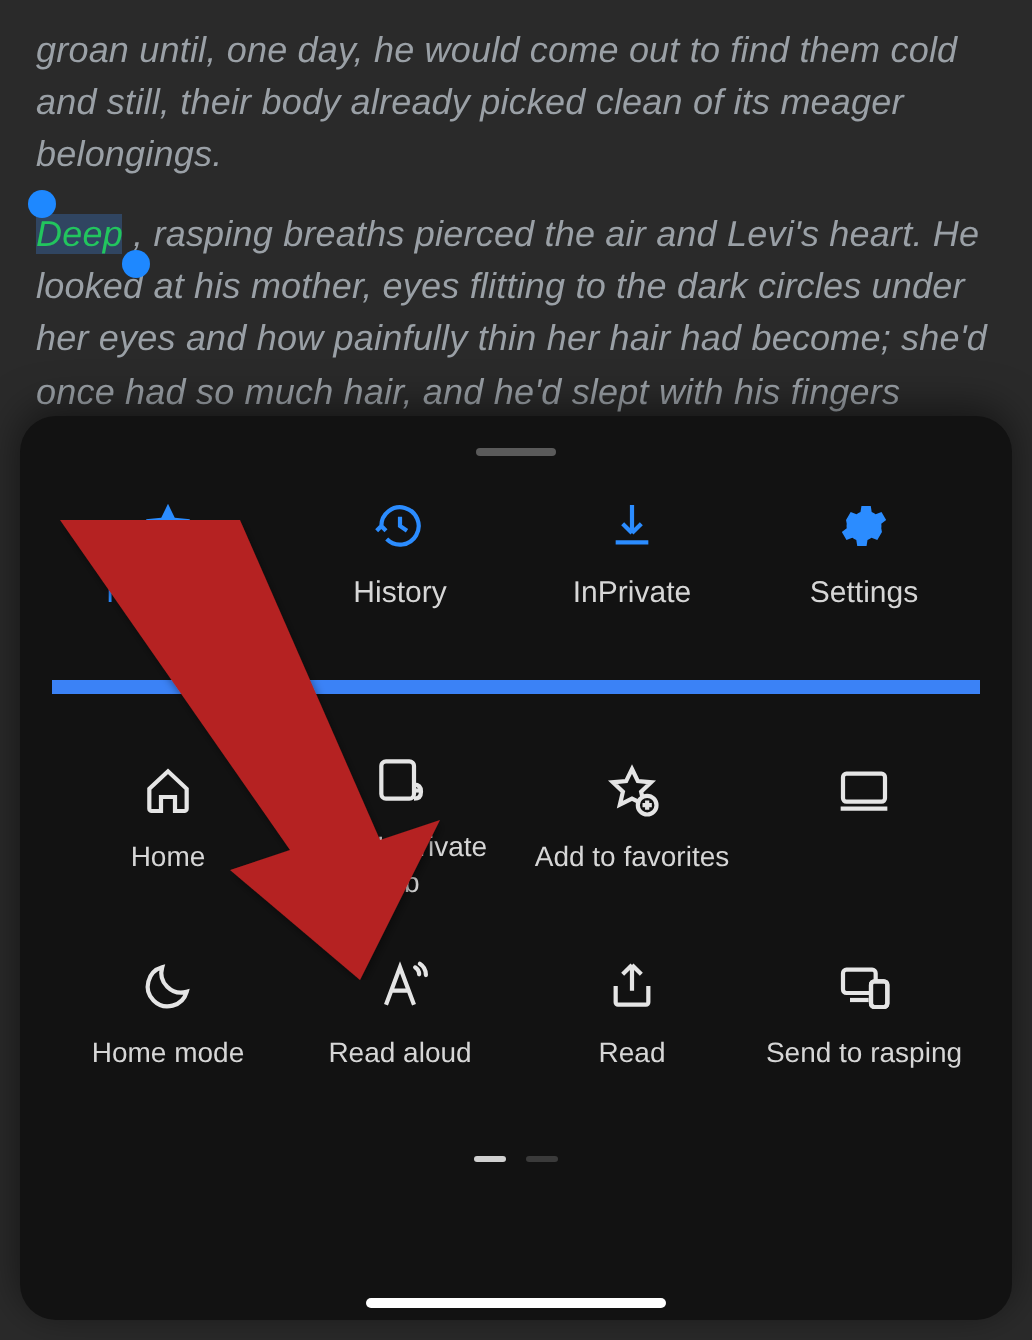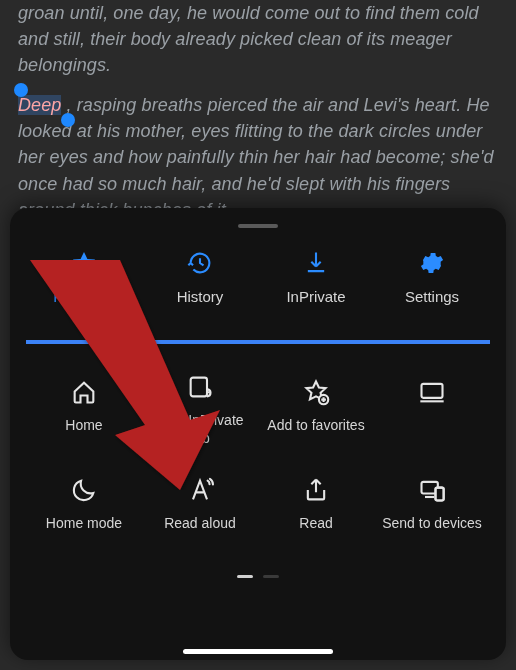--- a/index.html
+++ b/index.html
@@ -1,30 +1,30 @@
 <!DOCTYPE html>
 <html><head>
 <meta charset="utf-8">
 <style>
   * { box-sizing: border-box; margin: 0; padding: 0; }
   html, body { width: 516px; height: 670px; overflow: hidden; background: #1a1a1a; font-family: -apple-system, Helvetica, Arial, sans-serif; }
   .page-bg { position: absolute; inset: 0; background: #2a2a2a; }
-  .reader-text { position: absolute; top: 0; left: 0; right: 0; padding: 0 18px; color: #9aa0a6; font-style: italic; font-size: 18px; line-height: 1.45; letter-spacing: 0.1px; }
+  .reader-text { position: absolute; top: 0; left: 0; right: 0; padding: 12px 18px; color: #9aa0a6; font-style: italic; font-size: 18px; line-height: 1.45; letter-spacing: 0.1px; }
   .reader-text p { margin-bottom: 14px; }
   .selection-wrap { position: relative; display: inline; }
-  .sel-text { background: rgba(60,120,200,0.35); color: #fca5a5; }
+  .sel-text { background: rgba(60,120,200,0.35); color: #22c55e; }
   .sel-handle { position: absolute; width: 14px; height: 14px; background: #1e88ff; border-radius: 50%; }
   .sel-handle.start { left: -4px; top: -12px; }
   .sel-handle.end   { right: -8px; bottom: -12px; }
 
   .sheet { position: absolute; left: 10px; right: 10px; bottom: 10px; top: 208px; background: #121212; border-radius: 18px; padding: 14px 16px 20px 16px; box-shadow: 0 -4px 20px rgba(0,0,0,0.5); }
   .grabber { width: 40px; height: 4px; background: #5a5a5a; border-radius: 2px; margin: 2px auto 14px auto; }
 
   .row { display: flex; justify-content: space-around; align-items: flex-start; }
-  .row.top { padding: 6px 0 22px 0; border-bottom: 4px solid #3b82f6; }
+  .row.top { padding: 6px 0 22px 0; border-bottom: 7px solid #3b82f6; }
   .row.mid { padding: 28px 0 8px 0; align-items: flex-end; }
   .row.low { padding: 20px 0 8px 0; }
 
   .item { flex: 1; display: flex; flex-direction: column; align-items: center; gap: 10px; color: #d6d6d6; font-size: 14px; text-align: center; min-height: 70px; cursor: pointer; }
   .item .lbl { line-height: 1.25; max-width: 100px; }
   .item.favorites .lbl, .item.favorites svg { color: #2b8cff; }
   .row.top .item .lbl { font-size: 15px; }
 
   .ico { width: 30px; height: 30px; display:flex; align-items:center; justify-content:center; }
   .ico svg { width: 28px; height: 28px; stroke: currentColor; fill: none; stroke-width: 1.8; }
@@ -161,21 +161,21 @@
     </div>
     <div class="item">
       <div class="ico">
         <svg viewBox="0 0 24 24">
             <rect x="3" y="5" width="14" height="10" rx="1.5"></rect>
             <path d="M6 18h8"></path>
             <rect x="15" y="10" width="7" height="11" rx="1.5" fill="#121212"></rect>
             <rect x="15" y="10" width="7" height="11" rx="1.5"></rect>
           </svg>
       </div>
-      <span class="lbl">Send to devices</span>
+      <span class="lbl">Send to rasping</span>
     </div>
   </div>
 
   <div class="pager">
     <div class="dot active"></div>
     <div class="dot"></div>
   </div>
 
   <div class="home-indicator"></div>
 </div>

